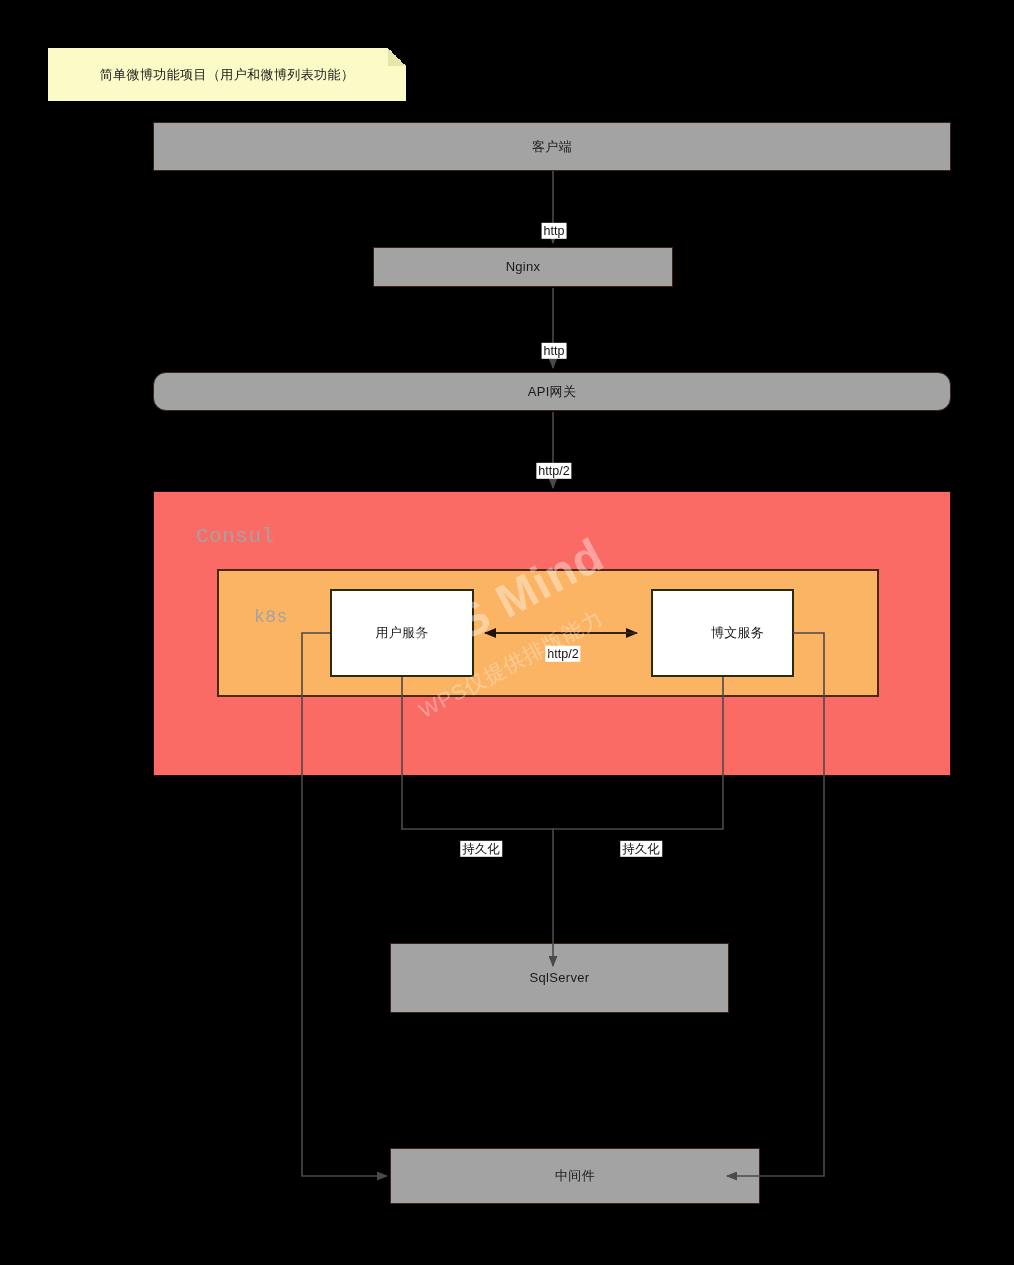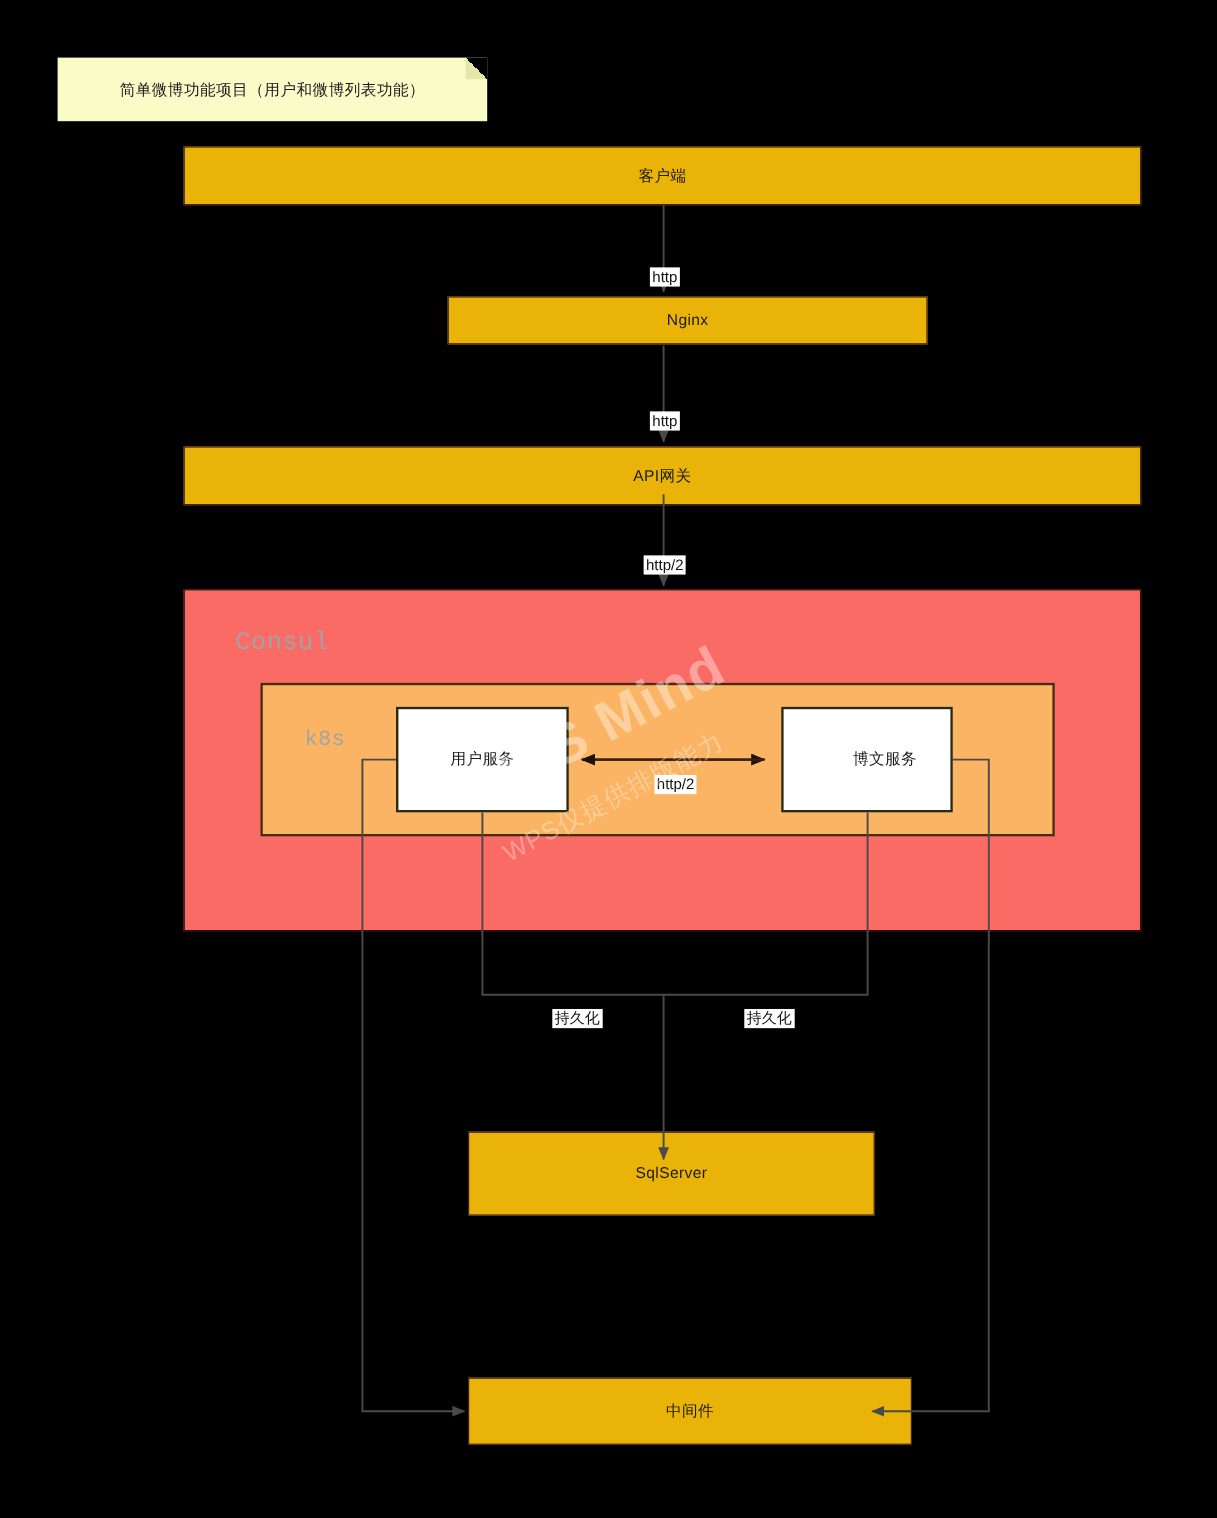--- a/index.html
+++ b/index.html
@@ -25,21 +25,21 @@
     display: flex;
     align-items: center;
     justify-content: center;
     color: #1a1a1a;
     font-size: 13px;
     line-height: 1.2;
     letter-spacing: .3px;
     z-index: 3;
   }
   .node.red {
-    background: #eab308;
+    background: #a3a3a3;
     border-color: #402018;
   }
   .node.green {
     background: #ffffff;
     border-color: #2d2a0a;
     border-width: 2px;
     border-style: solid;
   }
   .container-node {
     position: absolute;
@@ -204,23 +204,23 @@
 
     <path class="line" d="M723,677 L723,829 L553,829"></path>
 
     <path class="line" d="M330,633 L302,633 L302,1176 L387,1176" marker-end="url(#arrow-gray)"></path>
 
     <path class="line" d="M793,633 L824,633 L824,1176 L727,1176" marker-end="url(#arrow-gray)"></path>
   </svg>
 
   <div class="node red" style="left:153px; top:122px; width:798px; height:49px;">客户端</div>
 
-  <div class="node red" style="left:373px; top:247px; width:400px; height:40px;">Nginx</div>
-
-  <div class="node red" style="left:153px; top:372px; width:798px; height:49px;">API网关</div>
+  <div class="node red" style="left:373px; top:247px; width:300px; height:40px;">Nginx</div>
+
+  <div class="node red" style="left:153px; top:372px; width:798px; height:39px;border-radius:13px;">API网关</div>
 
   <div class="node green" style="left:330px; top:589px; width:144px; height:88px; z-index:4;">用户服务</div>
 
   <div class="node green" style="left:651px; top:589px; width:143px; height:88px; z-index:4;padding-left:30px;">博文服务</div>
 
   <div class="node red" style="left:390px; top:943px; width:339px; height:70px;">SqlServer</div>
 
   <div class="node red" style="left:390px; top:1148px; width:370px; height:56px;">中间件</div>
 
   <div class="edge-label" style="left:554px; top:211px;">http</div>

